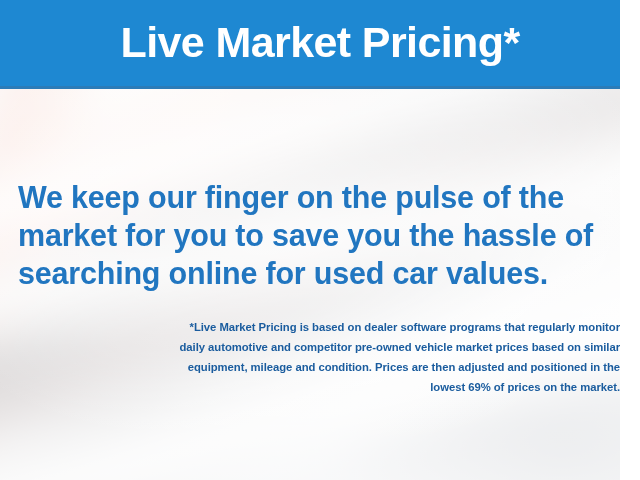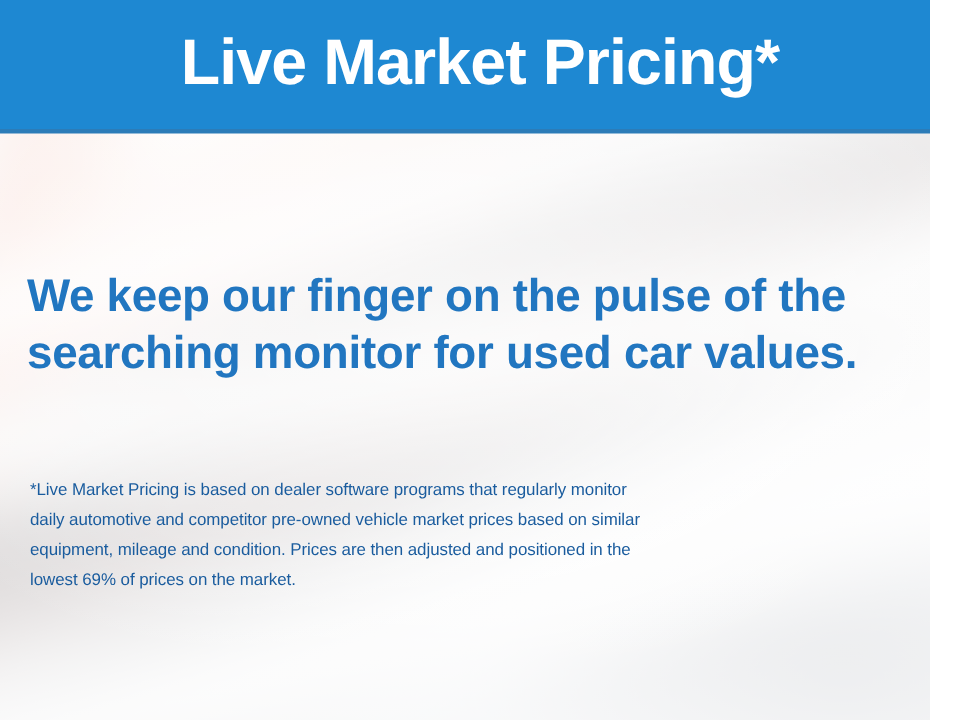--- a/index.html
+++ b/index.html
@@ -229,24 +229,24 @@
     white-space: nowrap;
   }
 
   
   .disclaimer {
     position: absolute;
     top: 317px;
     left: 20px;
     width: 600px;
     z-index: 4;
-    text-align: left;
+    text-align: right;
     color: var(--disclaimer-color, #1a5c9e);
     font-size: 11.3px;
-    font-weight: normal;
+    font-weight: bold;
     line-height: 20px;
     letter-spacing: -0.05px;
   }
   .disclaimer .dl {
     display: block;
     white-space: nowrap;
   }
 </style>
 </head>
 <body>
@@ -268,21 +268,22 @@
     <div class="bg-wash-2"></div>
   </div>
 
   <div class="banner">
     <h1 class="banner-title" style="color: rgb(255, 255, 255);">Live Market Pricing*</h1>
   </div>
   <div class="banner-rule"></div>
 
   <div class="headline">
     <span class="hl">We keep our finger on the pulse of the</span>
-    <span class="hl">searching monitor for used car values.</span>
+    <span class="hl">market for you to save you the hassle of</span>
+    <span class="hl">searching online for used car values.</span>
   </div>
 
   <div class="disclaimer">
     <span class="dl">*Live Market Pricing is based on dealer software programs that regularly monitor</span>
     <span class="dl">daily automotive and competitor pre-owned vehicle market prices based on similar</span>
     <span class="dl">equipment, mileage and condition. Prices are then adjusted and positioned in the</span>
     <span class="dl">lowest 69% of prices on the market.</span>
   </div>
 
 </div>

